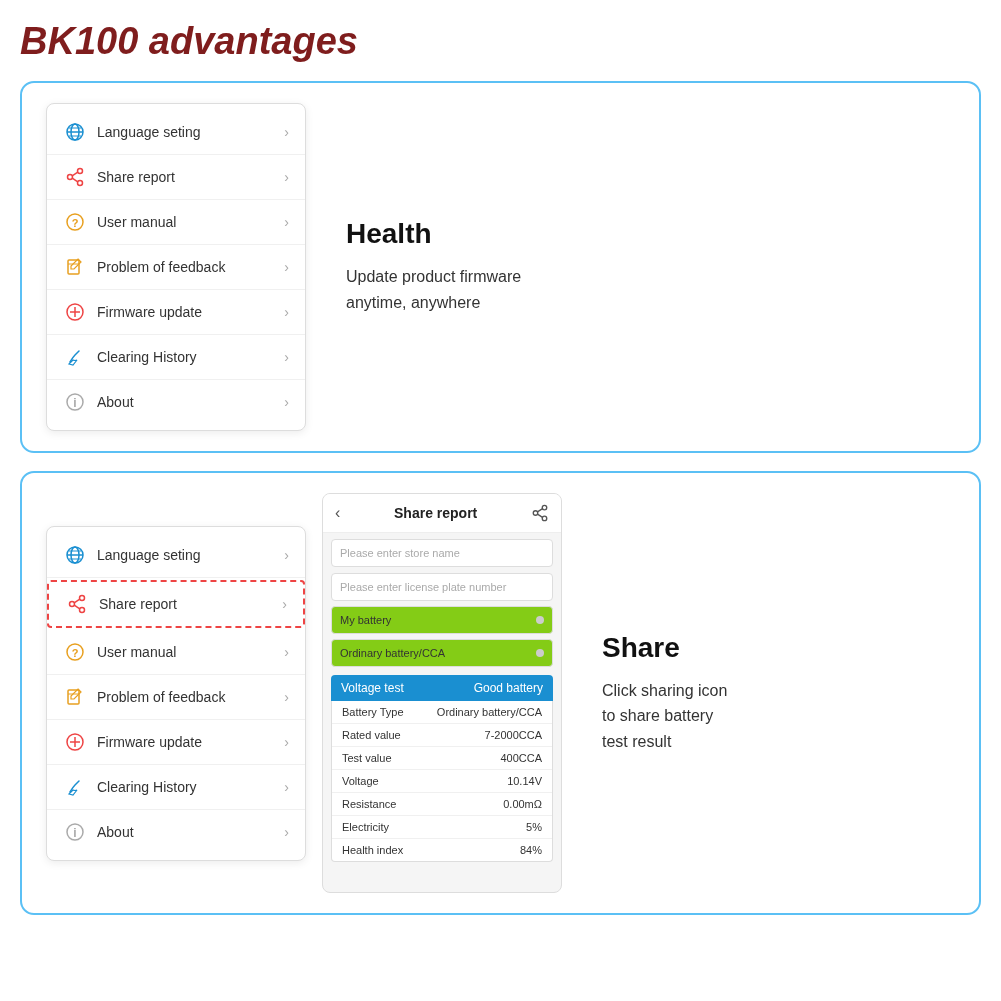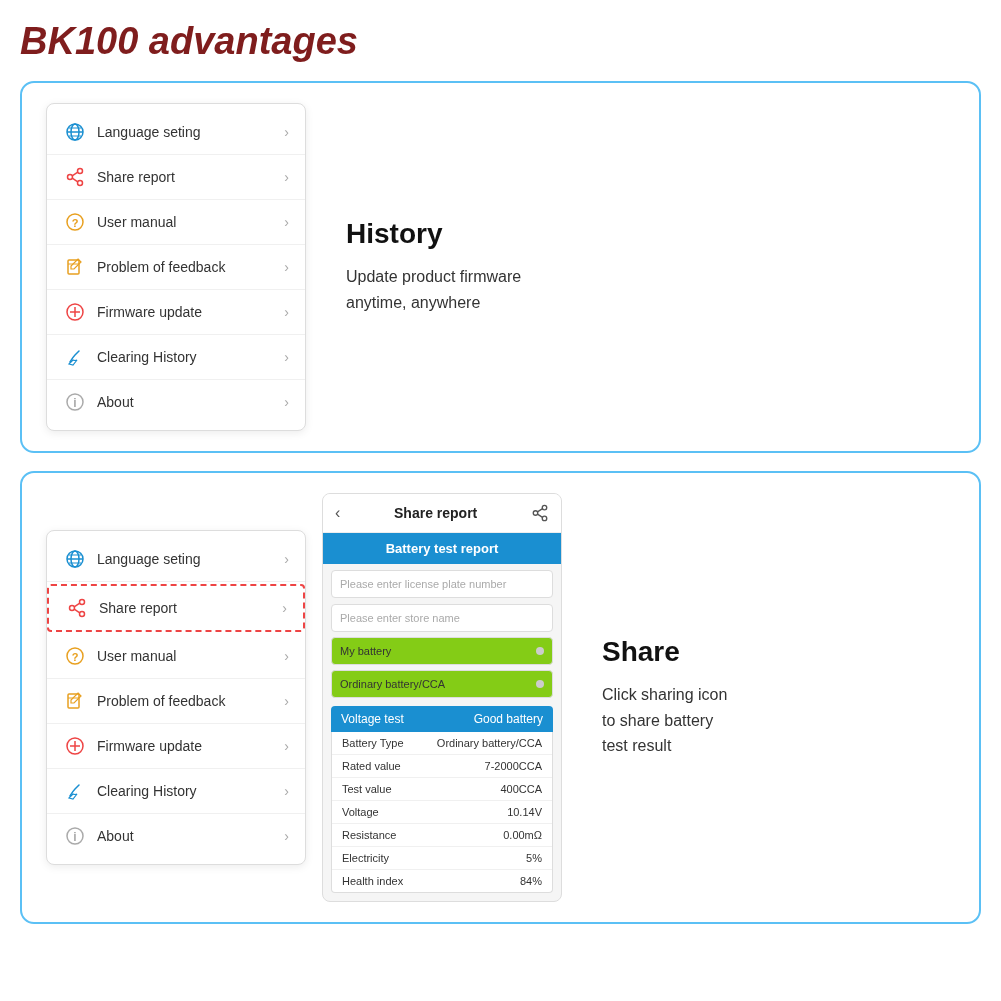--- a/index.html
+++ b/index.html
@@ -254,21 +254,21 @@
             <circle cx="10" cy="10" r="8" stroke="#aaa" stroke-width="1.5" fill="none"></circle>
             <text x="10" y="14.5" text-anchor="middle" font-size="12" font-weight="bold" fill="#aaa">i</text>
           </svg>
       </div>
       <span class="menu-label">About</span>
       <span class="menu-arrow">›</span>
     </div>
   </div>
 
   <div class="card-right">
-    <div class="section-title">History</div>
+    <div class="section-title">Health</div>
     <div class="section-desc">Update product firmware<br>anytime, anywhere</div>
   </div>
 </div>
 
 <div class="card">
 
   <div class="menu-panel">
 
     <div class="menu-item">
       <div class="menu-icon">
@@ -365,23 +365,22 @@
       <span class="screen-share-icon">
         <svg width="18" height="18" viewBox="0 0 20 20">
             <circle cx="15" cy="4" r="2.5" stroke="#555" stroke-width="1.5" fill="none"></circle>
             <circle cx="15" cy="16" r="2.5" stroke="#555" stroke-width="1.5" fill="none"></circle>
             <circle cx="5" cy="10" r="2.5" stroke="#555" stroke-width="1.5" fill="none"></circle>
             <line x1="7.2" y1="8.8" x2="12.8" y2="5.2" stroke="#555" stroke-width="1.5"></line>
             <line x1="7.2" y1="11.2" x2="12.8" y2="14.8" stroke="#555" stroke-width="1.5"></line>
           </svg>
       </span>
     </div>
-    <div class="screen-blue-bar">Battery test report</div>
+    <div class="screen-input">Please enter store name</div>
     <div class="screen-input">Please enter license plate number</div>
-    <div class="screen-input">Please enter store name</div>
     <div class="screen-select">
       <span>My battery</span>
       <div class="screen-select-dot"></div>
     </div>
     <div class="screen-select">
       <span>Ordinary battery/CCA</span>
       <div class="screen-select-dot"></div>
     </div>
     <div class="screen-test-header">
       <span>Voltage test</span>

